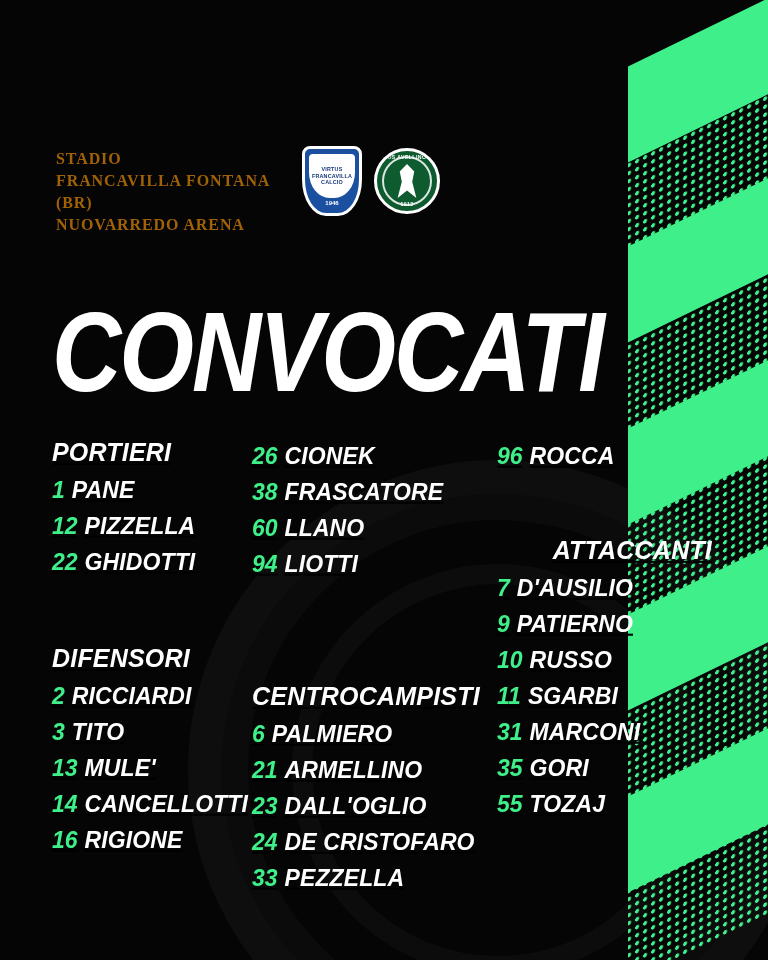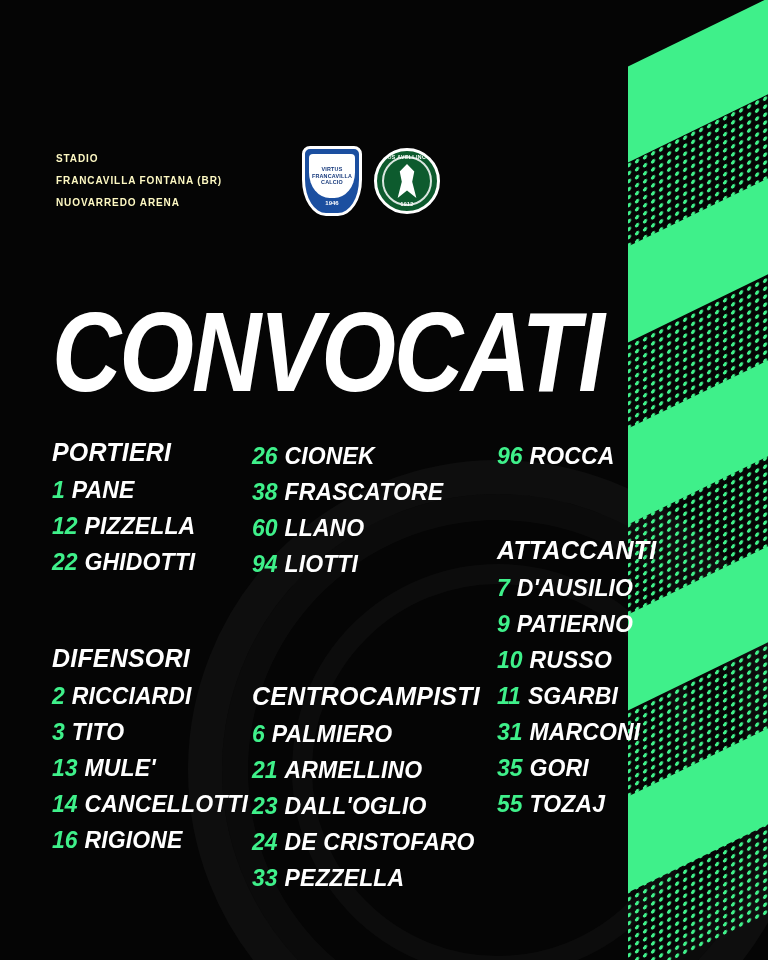--- a/index.html
+++ b/index.html
@@ -57,23 +57,23 @@
 
   
   .header {
     position: absolute;
     left: 56px; top: 148px;
     display: flex;
     align-items: flex-start;
     gap: 0;
   }
   .venue, .when {
-    font-family: Liberation Sans, sans-serif;
-    color: #fef9c3;
-    font-size: 10px;
+    font-family: Liberation Serif, serif;
+    color: #a16207;
+    font-size: 16px;
     font-weight: 700;
     letter-spacing: 0.9px;
     line-height: 22px;
     text-transform: uppercase;
   }
   .when { margin-left: 0; }
   .hdr-col-venue { width: 246px; }
   .hdr-col-when  { width: 170px; }
 
   .crests { display: flex; align-items: center; gap: 10px; margin-top: -2px; }
@@ -154,24 +154,25 @@
     line-height: 88px;
   }
 
   
   .columns {
     position: absolute;
     left: 52px; top: 438px;
     width: 660px;
     display: flex;
     gap: 0;
+    text-decoration: underline;
   }
   .col { width: 200px; }
   .col-2 { width: 245px; }
-  .col-3 { width: 215px; }
+  .col-3 { width: 215px; text-align: right; }
 
   .group { margin-bottom: 34px; }
   .group-title {
     color: #ffffff;
     font-size: 25px;
     font-weight: 700;
     font-style: italic;
     letter-spacing: .2px;
     text-transform: uppercase;
     margin-bottom: 5px;

